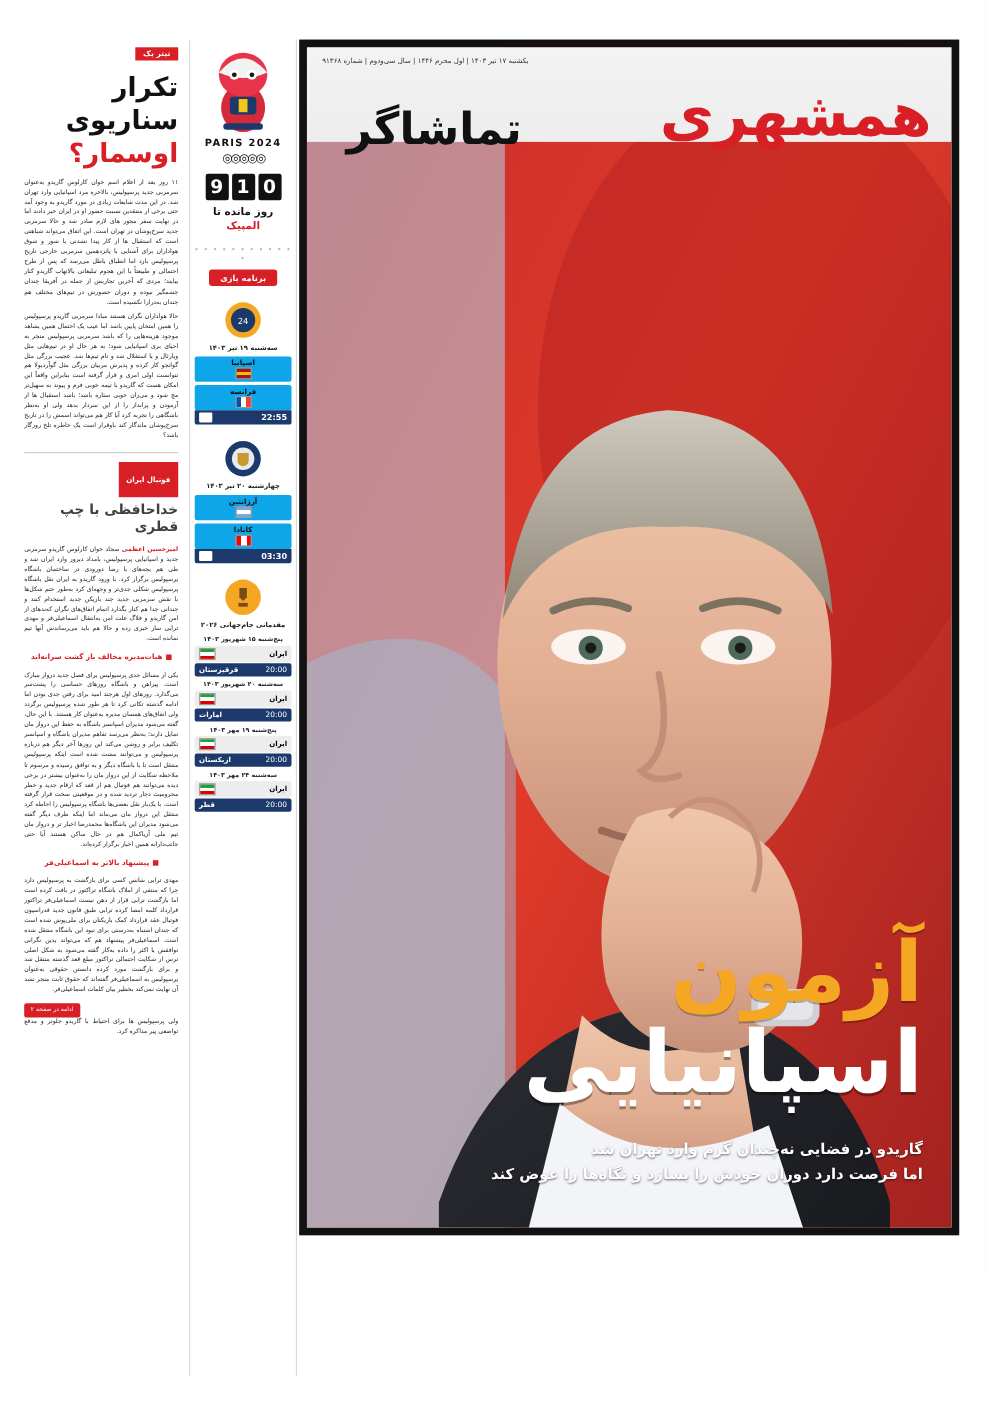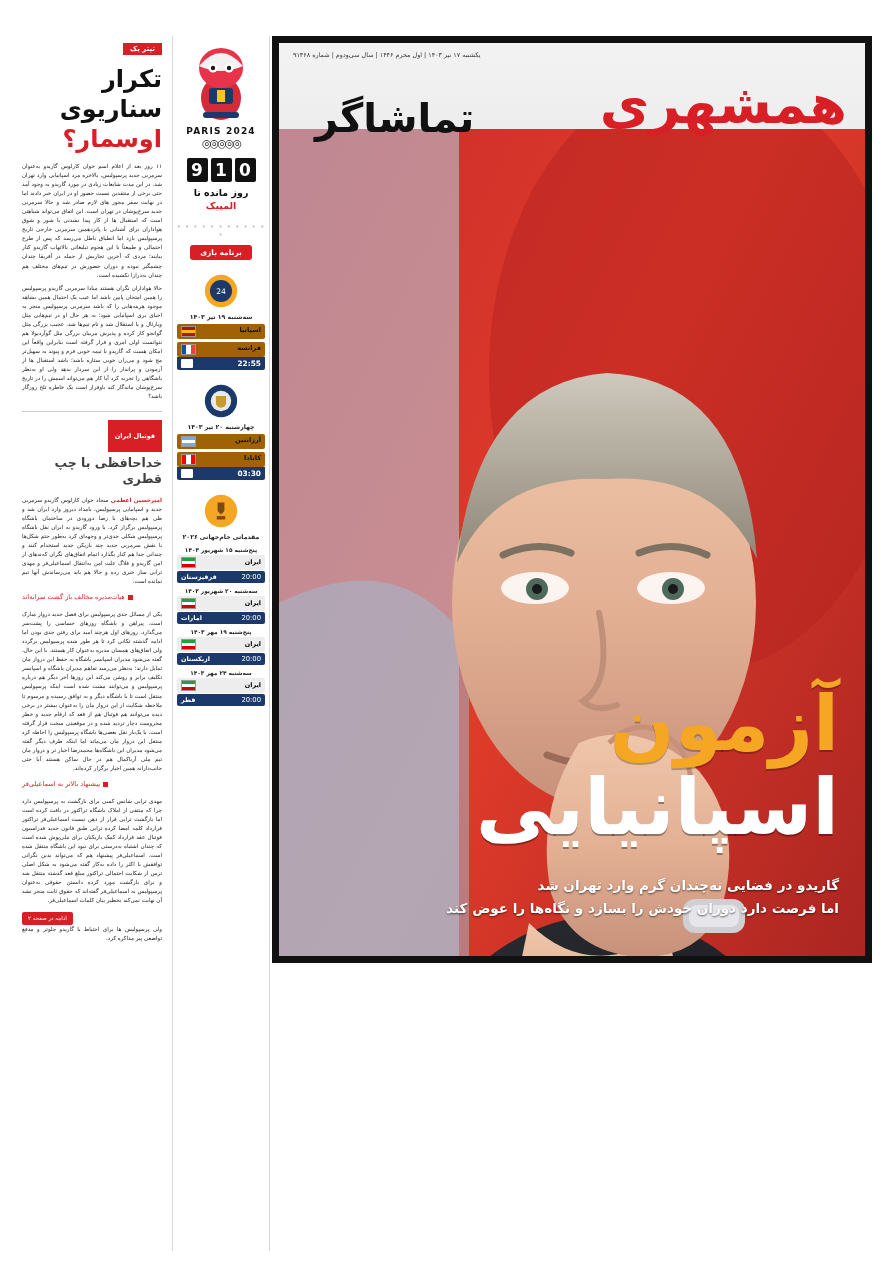--- a/index.html
+++ b/index.html
@@ -11,54 +11,54 @@
   .kicker{display:inline-block;background:#d91f26;color:#fff;font-size:7px;padding:2px 7px;font-weight:bold;}
   .kicker-wrap{text-align:right;}
   .headline-1{font-size:24px;font-weight:bold;color:#111;text-align:right;line-height:1.25;margin-top:9px;letter-spacing:-0.3px;}
   .headline-1 .red{color:#d91f26;}
   .body-text{font-size:5.6px;line-height:1.62;text-align:justify;color:#1a1a1a;margin-top:8px;column-gap:0;}
   .body-text p{margin:0 0 4px 0;}
   .rule{border-top:1px solid #c9c9c9;margin:10px 0 8px 0;}
   .sub-kicker{display:inline-block;background:#d91f26;color:#fff;font-size:6.5px;padding:12px 7px;font-weight:bold;}
   .headline-2{font-size:12.5px;font-weight:bold;color:#404040;text-align:right;line-height:1.3;margin-top:3px;}
   .byline{font-size:5.6px;color:#d91f26;font-weight:bold;display:inline;}
-  .sec-head{font-size:6.6px;font-weight:normal;color:#d91f26;text-align:left;margin:7px 0 3px 0;line-height:1.35;}
+  .sec-head{font-size:6.6px;font-weight:bold;color:#d91f26;text-align:center;margin:7px 0 3px 0;line-height:1.35;}
   .sec-head .sq{display:inline-block;width:5px;height:5px;background:#d91f26;margin-left:3px;vertical-align:middle;}
   .more-btn{display:inline-block;background:#d91f26;color:#fff;font-size:5.5px;padding:2px 6px;border-radius:2px;float:left;margin-top:3px;line-height:1.5;text-align:center;}
 
   
   .col-mid{position:absolute;left:172px;top:36px;width:96px;height:1215px;border-right:1px solid #d8d8d8;border-left:1px solid #d8d8d8;}
   .mascot{width:96px;height:88px;position:relative;}
   .paris-logo{text-align:center;margin-top:2px;}
   .paris-title{font-size:9px;font-weight:bold;letter-spacing:1.2px;color:#111;}
   .rings{font-size:11px;letter-spacing:-2px;color:#111;margin-top:1px;}
   .countdown{margin:8px auto 0;display:flex;justify-content:center;gap:3px;}
   .cd-digit{background:#111;color:#fff;font-size:17px;font-weight:bold;width:21px;height:24px;display:flex;align-items:center;justify-content:center;border-radius:2px;}
   .cd-label{text-align:center;font-size:9.5px;font-weight:bold;color:#111;margin-top:5px;line-height:1.35;}
   .cd-label .red{color:#d91f26;}
   .dots{text-align:center;color:#bbb;font-size:7px;letter-spacing:1px;margin:10px 0 6px;}
   .mid-badge{display:block;margin:0 auto;background:#d91f26;color:#fff;font-size:7.5px;font-weight:bold;padding:3px 10px;border-radius:3px;width:max-content;}
   .match-block{margin-top:14px;}
   .comp-logo{width:34px;height:34px;margin:0 auto;border-radius:50%;display:block;}
   .match-date{text-align:center;font-size:6.2px;font-weight:bold;color:#222;margin-top:4px;line-height:1.5;}
-  .team-row{display:flex;justify-content:space-between;background:#a16207;margin:3px 4px 0 4px;padding:2px 4px;border-radius:2px;}
+  .team-row{display:flex;align-items:center;justify-content:space-between;background:#0ea5e9;margin:3px 4px 0 4px;padding:2px 4px;border-radius:2px;flex-direction:column;}
   .team-row .tname{font-size:6.6px;font-weight:bold;color:#111;}
   .flag{width:13px;height:9px;border:0.5px solid #999;}
   .time-row{display:flex;align-items:center;justify-content:space-between;background:#1b3a6b;color:#fff;margin:0 4px;padding:2px 4px;border-radius:0 0 2px 2px;}
   .time-row .ttime{font-size:7.4px;font-weight:bold;}
   .tv-icon{width:12px;height:9px;background:#fff;border-radius:1px;}
   .lt-row{display:flex;align-items:center;justify-content:space-between;margin:0 4px 1px 4px;padding:2px 4px;border-radius:2px;}
   .lt-gray{background:#ededed;}
   .lt-blue{background:#1b3a6b;color:#fff;}
   .lt-name{font-size:6.4px;font-weight:bold;}
   .lt-time{font-size:6.8px;font-weight:normal;}
   .lt-date{text-align:center;font-size:5.8px;font-weight:bold;color:#222;margin:5px 0 2px;}
 
   
-  .cover{position:absolute;left:272px;top:36px;width:600px;height:927px;border:7px solid #111;box-sizing:border-box;overflow:hidden;background:#cfd3d6;}
+  .cover{position:absolute;left:272px;top:36px;width:600px;height:1087px;border:7px solid #111;box-sizing:border-box;overflow:hidden;background:#cfd3d6;}
   .masthead{position:absolute;top:0;left:0;right:0;height:86px;background:linear-gradient(180deg,#f3f3f3 0%,#ededed 100%);}
   .mast-title{position:absolute;top:40px;right:18px;font-size:54px;font-weight:bold;color:#d91f26;letter-spacing:-2px;line-height:0.8;}
   .mast-sub{position:absolute;top:52px;left:36px;font-size:40px;font-weight:bold;color:#111;letter-spacing:-1px;}
   .mast-date{position:absolute;top:8px;left:14px;right:14px;font-size:6.4px;color:#333;text-align:left;direction:rtl;}
   .photo{position:absolute;top:0;left:0;right:0;bottom:0;}
   .bigword{position:absolute;font-weight:bold;color:#f5a623;line-height:0.95;}
   .bigword.w1{right:26px;bottom:196px;font-size:76px;color:#f5a623;text-shadow:0 2px 0 rgba(0,0,0,.25);}
   .bigword.w2{right:26px;bottom:112px;font-size:78px;color:#ffffff;text-shadow:0 2px 0 rgba(0,0,0,.35);}
   .deck{position:absolute;right:26px;bottom:36px;left:30px;text-align:right;color:#fff;font-size:13.5px;font-weight:bold;line-height:1.7;text-shadow:0 1px 2px rgba(0,0,0,.6);}
 </style>

